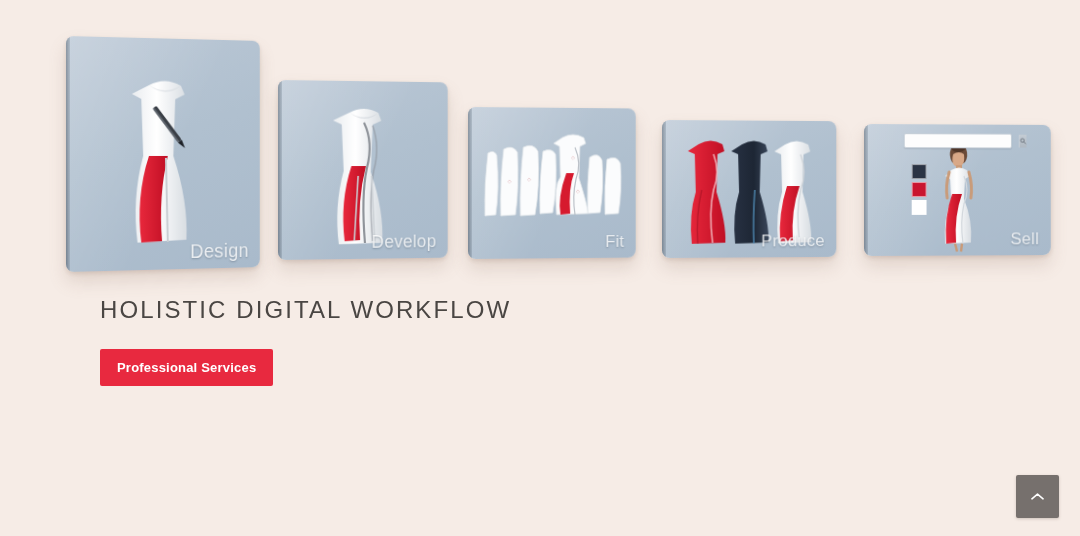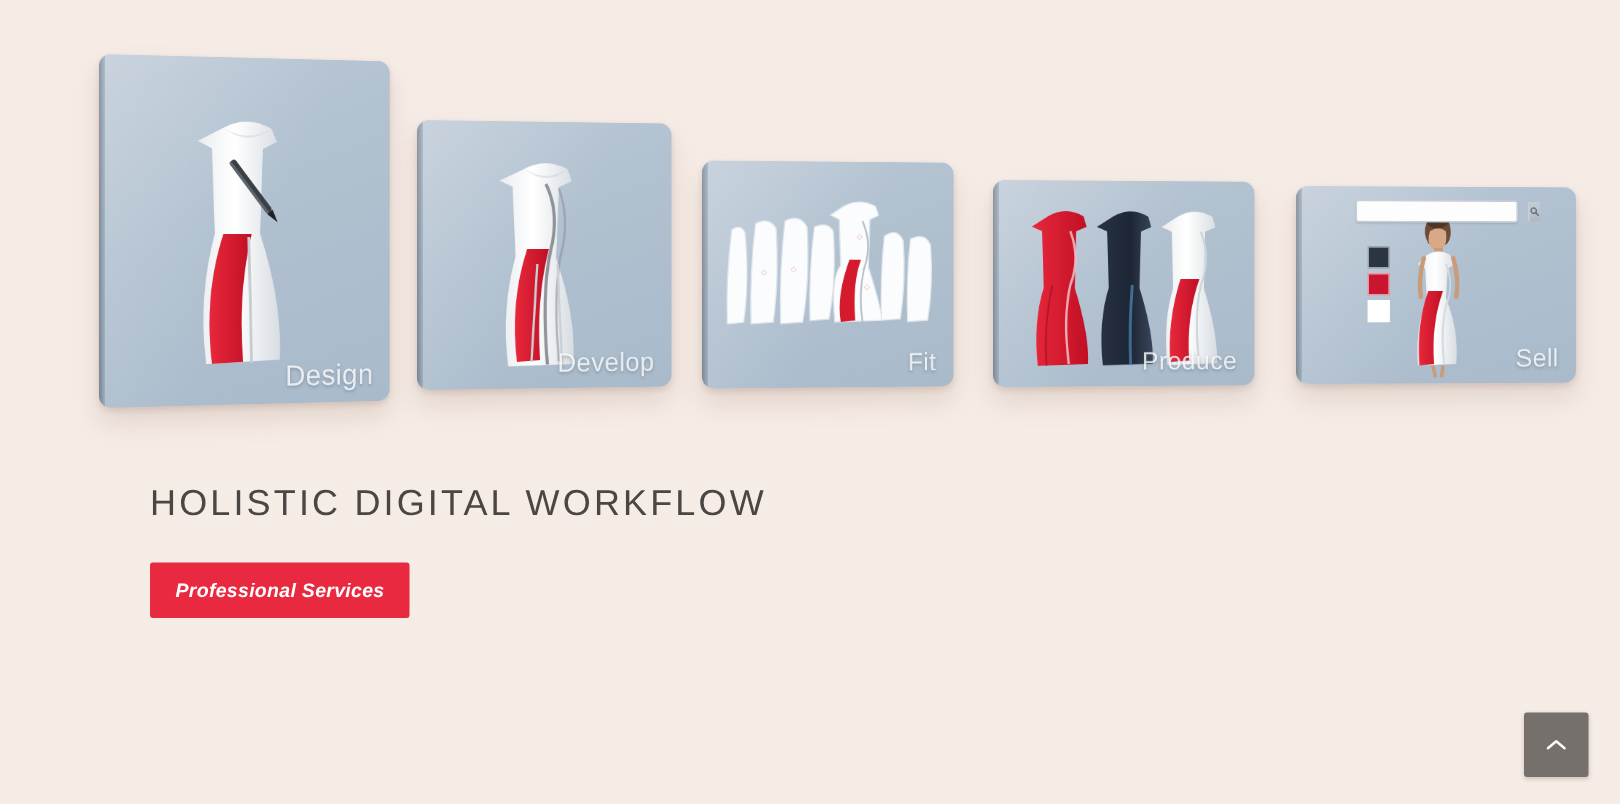--- a/index.html
+++ b/index.html
@@ -66,35 +66,35 @@
   .shop-search .field{flex:1;height:100%;}
   .shop-search .btn{
     width:36px;height:100%;background:linear-gradient(180deg,#c4ccd4,#b0b9c2);
     border-left:1px solid #c6cfd8;display:flex;align-items:center;justify-content:center;
   }
   .shop-search .btn svg{width:7px;height:7px;}
   .swatches{position:absolute;z-index:5;left:48px;top:40px;width:13px;}
   .swatch{width:13px;height:13px;margin-bottom:3px;border:1px solid rgba(255,255,255,.55);}
 
   
-  .content{position:absolute;left:100px;top:323px;width:640px;}
+  .content{position:absolute;left:100px;top:297px;width:640px;}
   .page-title{
     margin:0;font-size:24px;font-weight:300;letter-spacing:2.1px;
     color:#4a4643;line-height:1.1;
   }
   .lede{
     margin:22px 0 0 0;font-size:14.5px;line-height:1.62;color:#4f4b48;
     font-weight:400;max-width:540px;
   }
   .cta{
     display:inline-block;margin-top:26px;
     background:#e8293f;color:#fff;border:0;border-radius:2px;
     font-family:"Liberation Sans", sans-serif;
     font-size:13px;font-weight:bold;letter-spacing:.2px;
-    padding:12px 17px;cursor:pointer;line-height:1;font-style:italic;
+    padding:12px 17px;cursor:pointer;line-height:1;
   }
 
   
   #scroll-top{
     position:absolute;right:21px;bottom:18px;width:43px;height:43px;
     background:#76706d;border:0;border-radius:2px;cursor:pointer;
     display:flex;align-items:center;justify-content:center;
     box-shadow:0 1px 3px rgba(90,70,60,.25);
   }
   #scroll-top svg{width:13px;height:9px;}

